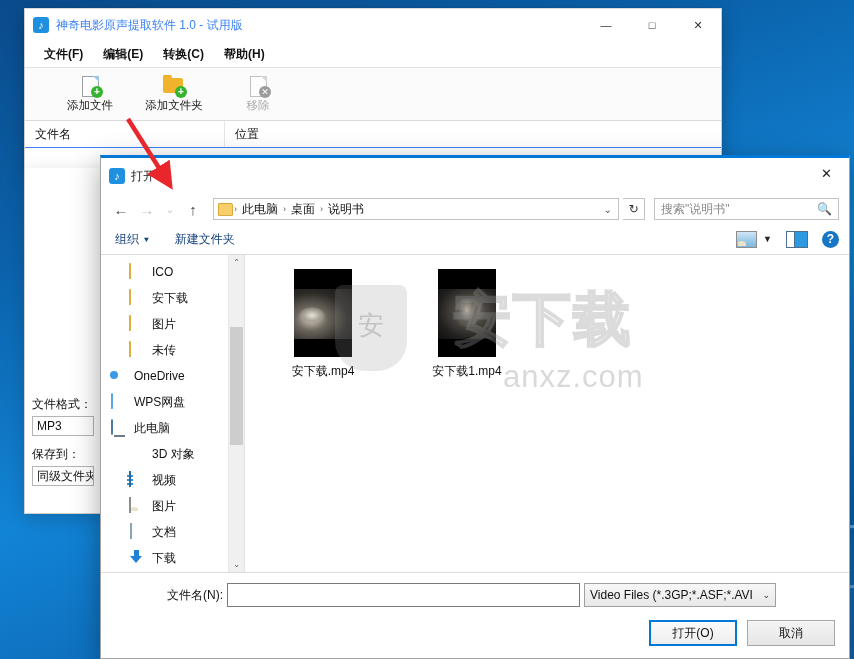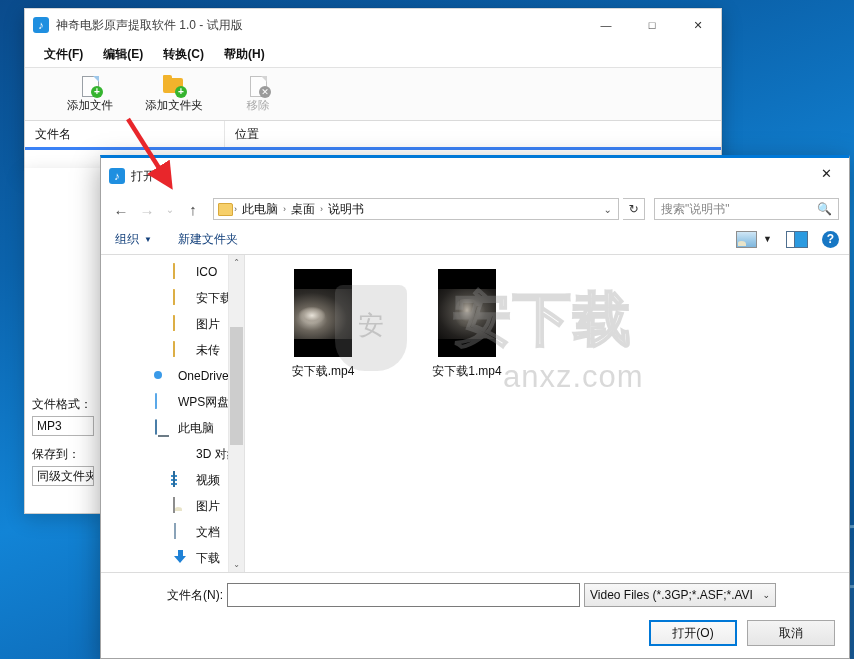--- a/index.html
+++ b/index.html
@@ -86,21 +86,21 @@
     align-items: center;
     justify-content: center;
     color: #fff;
     font-size: 11px;
     line-height: 1;
     margin-right: 7px;
     flex: 0 0 auto;
   }
   .app-title {
     font-size: 12px;
-    color: #404040;
+    color: #3b82f6;
     white-space: nowrap;
   }
   .app-winbtns {
     position: absolute;
     right: 0; top: 0;
     display: flex;
     height: 32px;
   }
   .app-winbtn {
     width: 46px; height: 32px;
@@ -197,21 +197,21 @@
     line-height: 12px;
     text-align: center;
     font-weight: bold;
   }
   .ico-doc.dim { border-color: #c2c2c2; }
   .ico-doc.dim:after { border-top-color: #d4d4d4; }
 
   .app-listhdr {
     height: 26px;
     background: #ffffff;
-    border-bottom: 3px solid #3b82f6;
+    border-bottom: 1px solid #3b82f6;
     display: flex;
     align-items: center;
     flex: 0 0 auto;
   }
   .col-h {
     font-size: 12px;
     color: #111;
     padding-left: 10px;
     height: 26px;
     line-height: 26px;
@@ -368,20 +368,21 @@
     display: flex;
     align-items: center;
     padding: 0 10px 0 14px;
     gap: 26px;
     flex: 0 0 auto;
   }
   .cmd-item {
     font-size: 12px; color: #14417c;
     display: flex; align-items: center; gap: 5px;
     white-space: nowrap;
+    font-family: Liberation Mono, monospace;
   }
   .cmd-caret { font-size: 8px; color: #14417c; }
   .cmd-right {
     margin-left: auto;
     display: flex; align-items: center; gap: 14px;
   }
   .viewicon {
     width: 19px; height: 15px;
     border: 1px solid #8d8d8d;
     background: linear-gradient(180deg, #cfe6f5 0%, #9fcbe8 55%, #7fb6dc 100%);
@@ -420,21 +421,21 @@
     min-height: 0;
     border-bottom: 1px solid #dcdcdc;
   }
   .dlg-sidebar {
     width: 143px;
     border-right: 1px solid #e2e2e2;
     position: relative;
     overflow: hidden;
     background: #fff;
   }
-  .sb-list { padding-top: 4px; margin-left: 44px; }
+  .sb-list { padding-top: 4px; }
   .sb-item {
     height: 26px;
     display: flex;
     align-items: center;
     font-size: 12px;
     color: #111;
     padding-left: 10px;
     gap: 7px;
     white-space: nowrap;
   }

